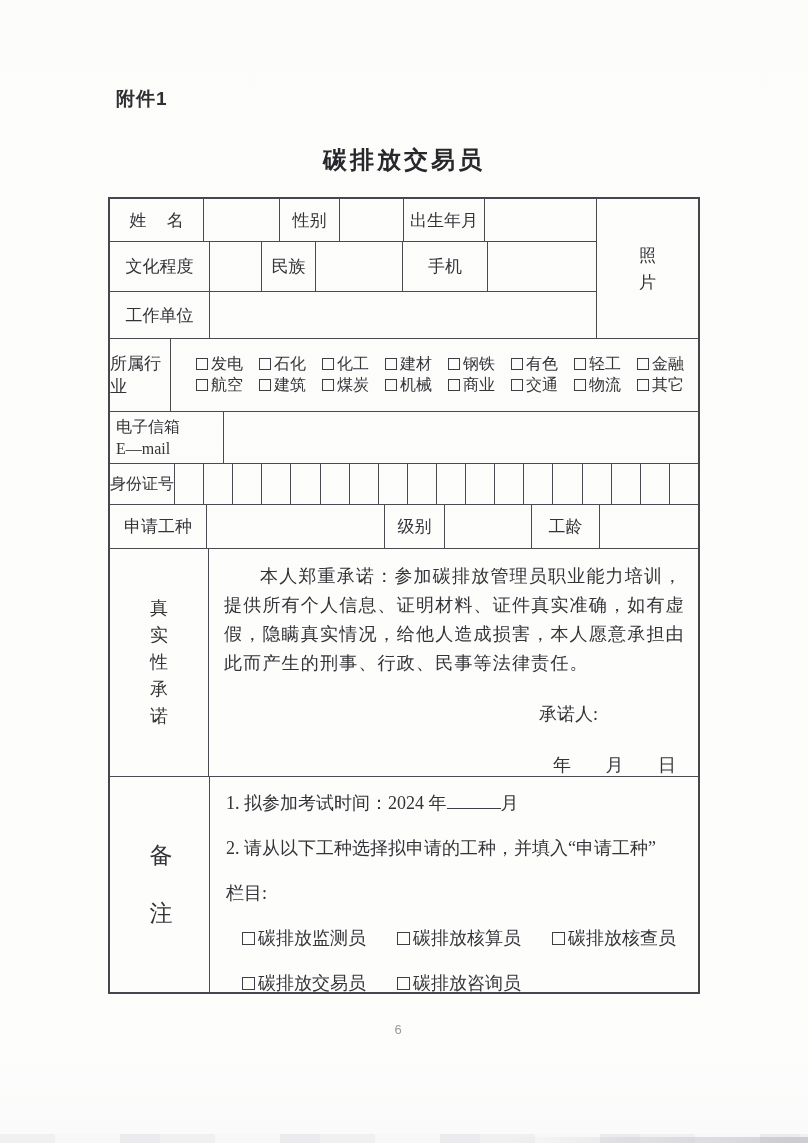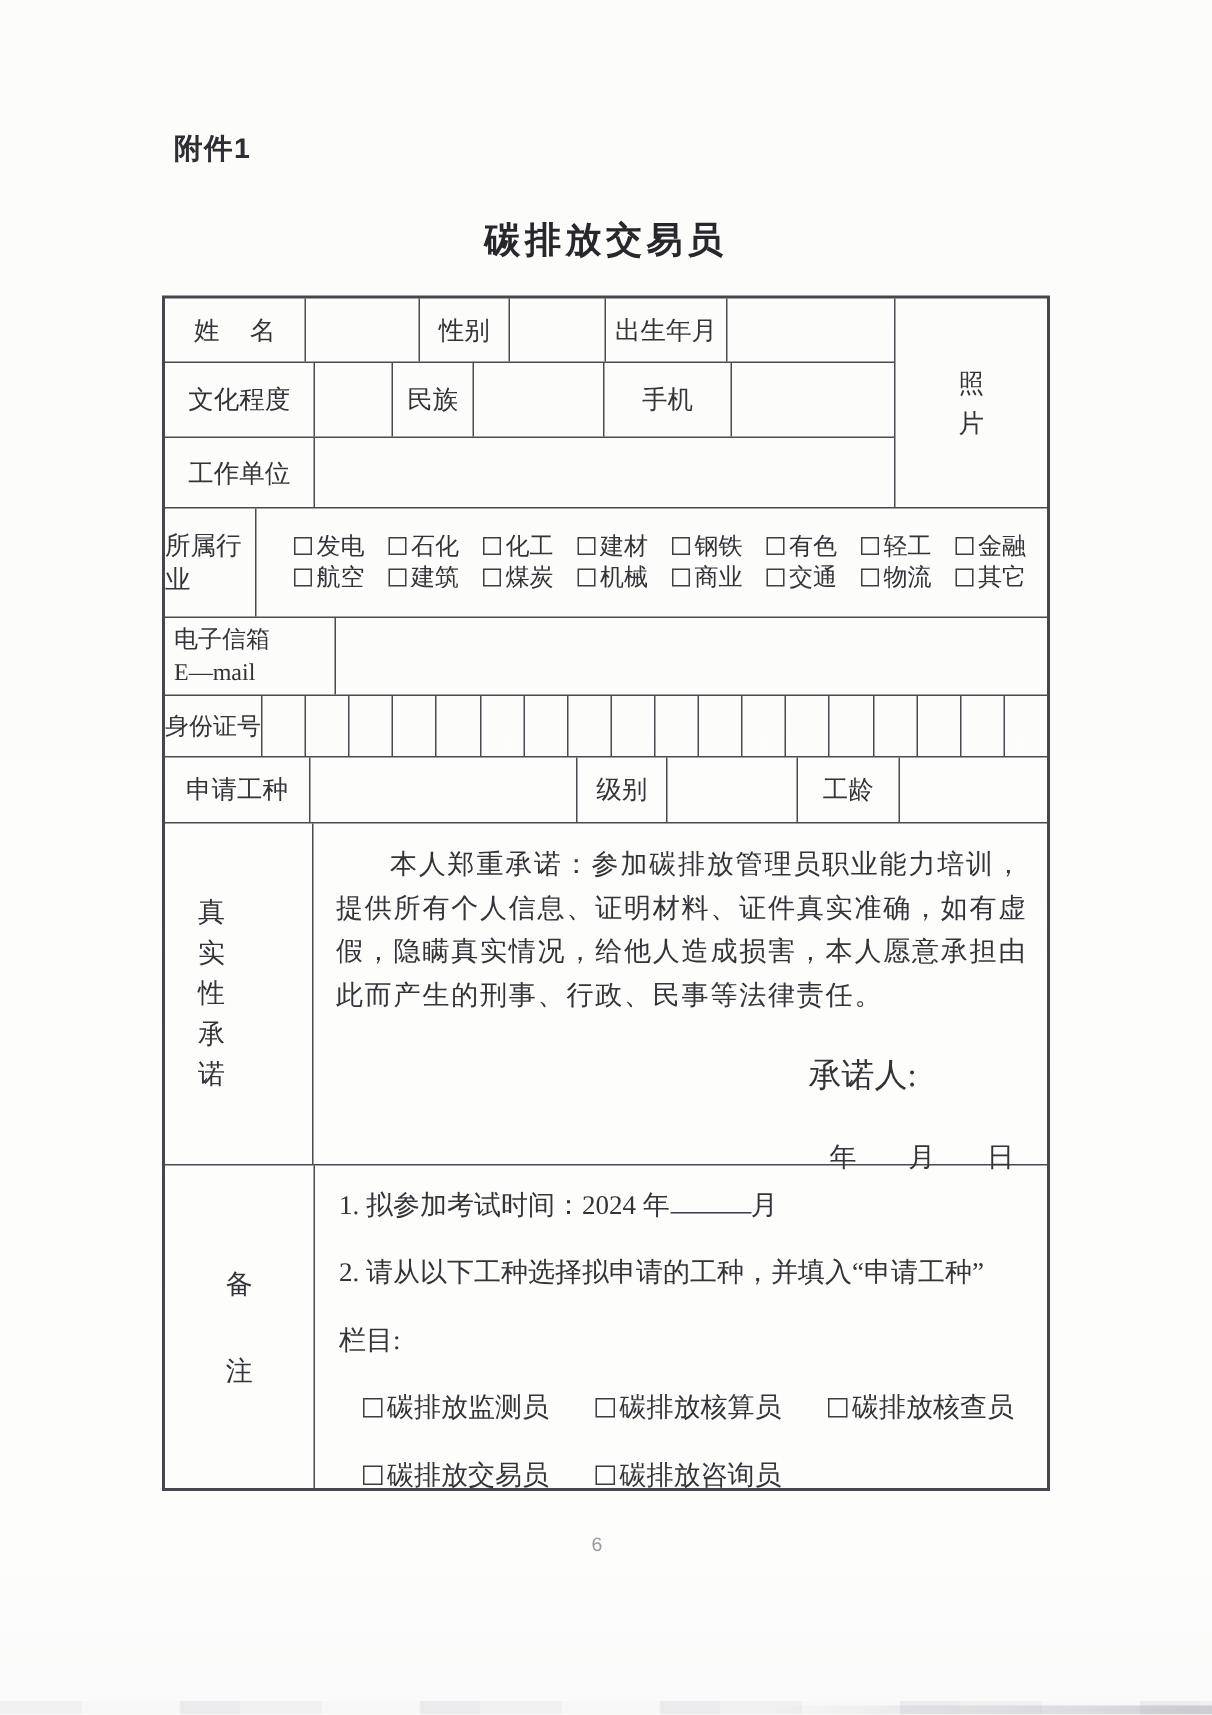--- a/index.html
+++ b/index.html
@@ -64,30 +64,30 @@
   .row-id{height:41px;}
   .id-label{width:65px;font-size:16px;}
   .id-cells{flex:1;display:flex;}
   .id-cell{flex:1;border-right:1.5px solid #4a4a50;}
   .id-cell:last-child{border-right:none;}
   
   .row-apply{height:44px;}
   .w97{width:97px;} .w178{width:178px;} .w68{width:68px;}
   
   .row-commit{height:228px;}
-  .vlabel-cell{width:99px;border-right:1.5px solid #4a4a50;display:flex;align-items:center;padding-left:20px;}
+  .vlabel-cell{width:99px;border-right:1.5px solid #4a4a50;display:flex;align-items:center;justify-content:center;}
   .vstack{width:22px;line-height:27px;font-size:18px;text-align:center;word-break:break-all;}
   .commit-content{flex:1;padding:13px 12px 8px 15px;font-size:18px;}
   .commit-para{text-indent:2em;line-height:29px;letter-spacing:1.2px;margin:0;}
-  .signer-line{margin-top:24px;padding-left:315px;font-size:22px;}
+  .signer-line{margin-top:24px;padding-left:315px;font-size:18px;}
   .date-line{margin-top:27px;text-align:right;padding-right:10px;font-size:18px;word-spacing:30px;}
   
   .row-notes{height:215px;}
   .notes-label-cell{width:100px;border-right:1.5px solid #4a4a50;display:flex;align-items:center;justify-content:center;}
-  .notes-vstack{width:20px;line-height:58px;font-size:18px;text-align:center;word-break:break-all;}
+  .notes-vstack{width:20px;line-height:58px;font-size:23px;text-align:center;word-break:break-all;}
   .notes-content{flex:1;padding:14px 8px 8px 16px;font-size:18px;display:flex;flex-direction:column;gap:21px;}
   .blank{display:inline-block;width:54px;border-bottom:1.5px solid #3d3d43;height:14px;vertical-align:baseline;}
   .jobs-line{display:flex;gap:15px;}
   .jobs-line .cb{width:13px;height:13px;}
   .page-number{
     position:absolute;left:0;top:1022px;width:796px;text-align:center;
     font-size:13px;color:#9a9aa0;font-family:"Liberation Sans","DejaVu Sans",sans-serif;
   }
   .scan-band{
     position:absolute;left:0;bottom:0;width:100%;height:9px;

